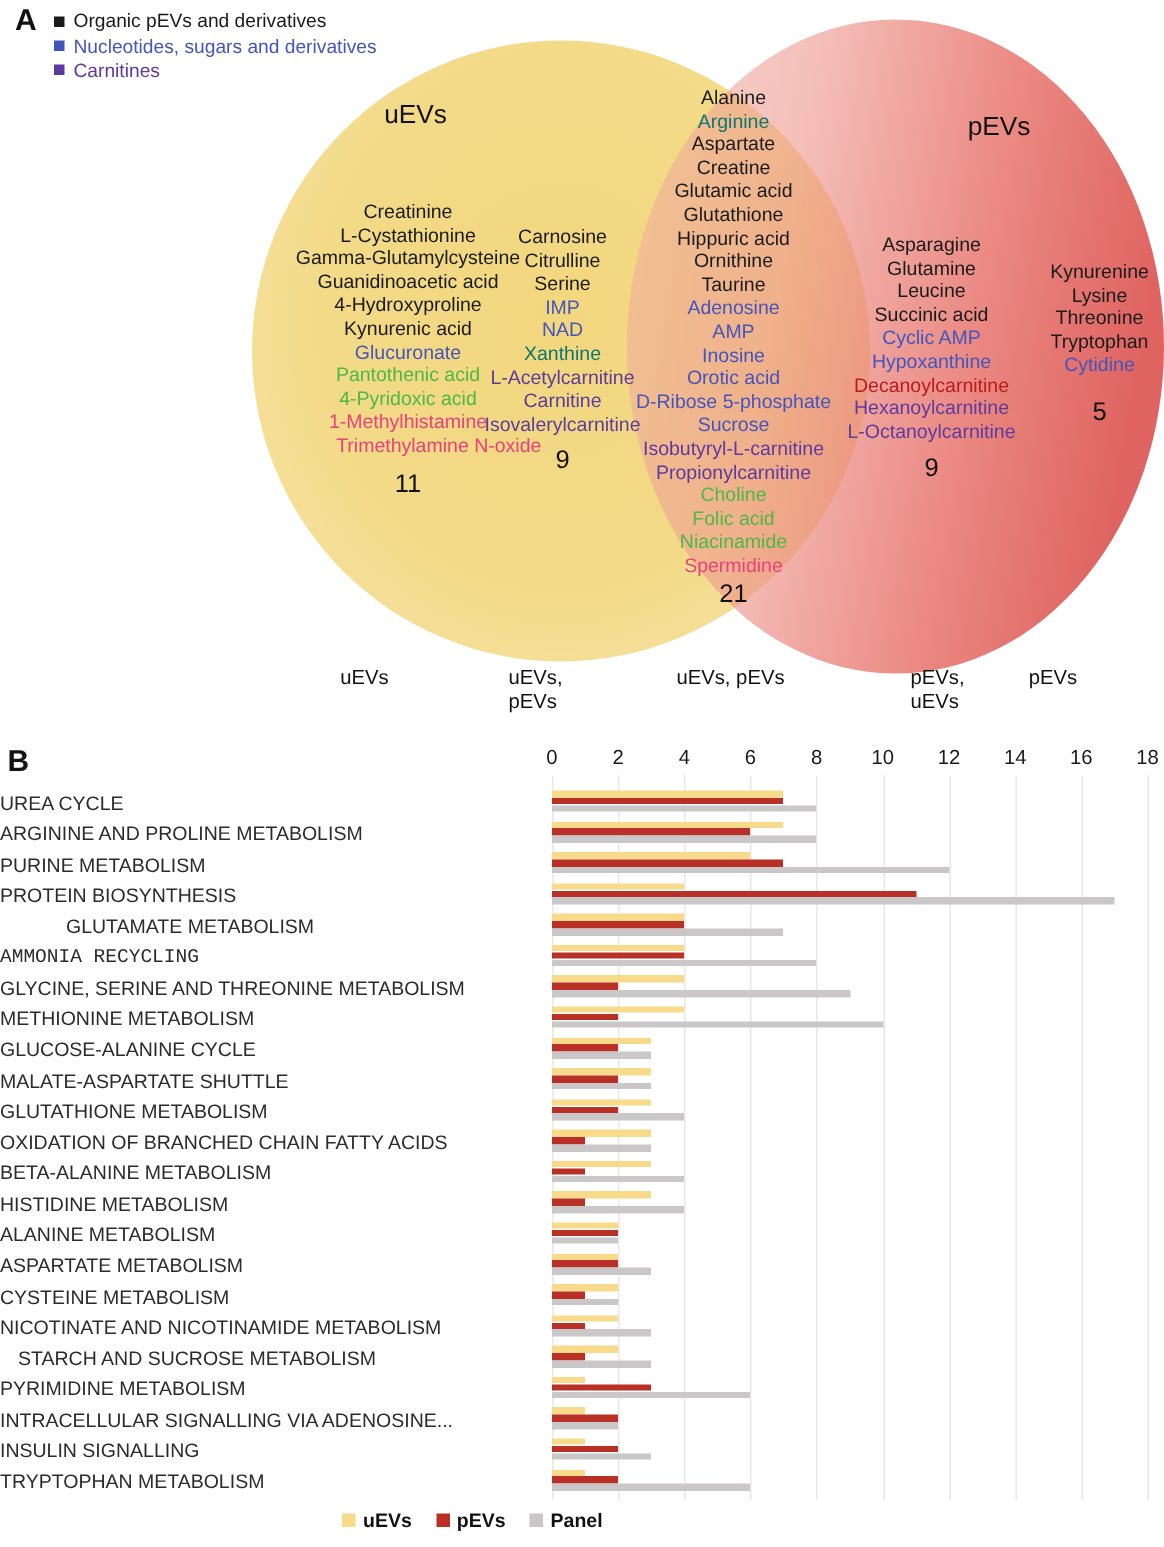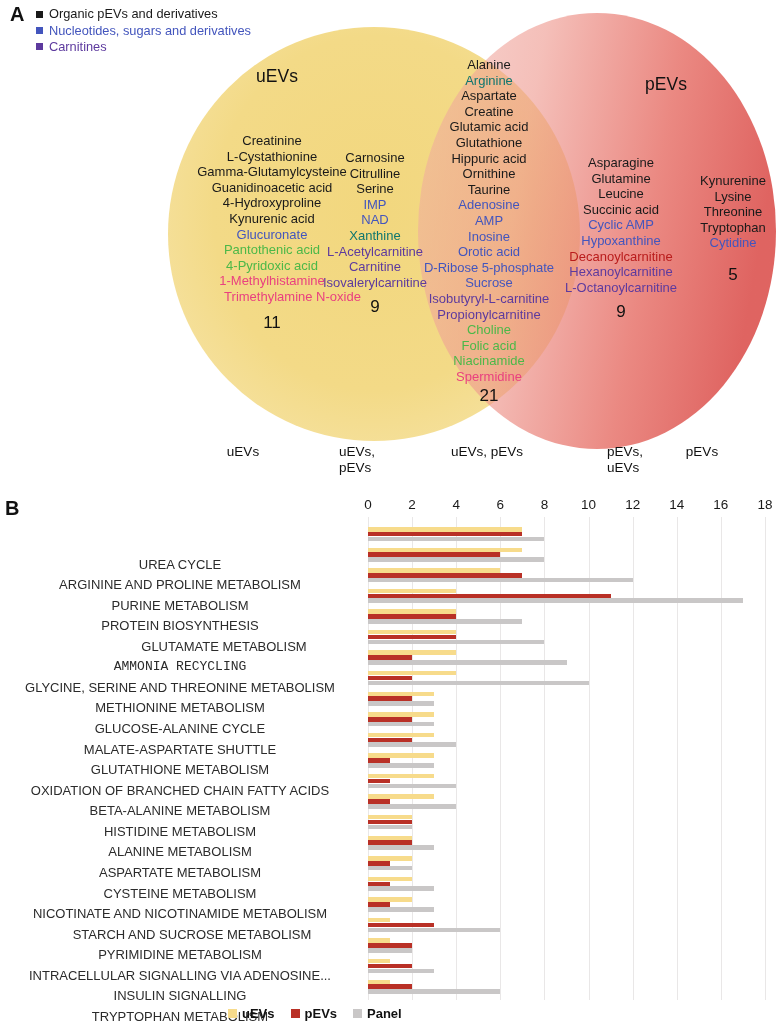--- a/index.html
+++ b/index.html
@@ -49,22 +49,22 @@
   #vbl1{left:357px;top:444px;}
   #vbl2{left:487px;top:444px;}
   #vbl3{left:625px;top:444px;}
   #vbl4{left:702px;top:444px;}
 
   
   #chart{position:absolute;left:0;top:495px;width:776px;height:536px;}
   .xtick{position:absolute;top:2px;transform:translateX(-50%);
          font-size:13.5px;color:#1a1a1a;}
   .gridline{position:absolute;top:22px;height:483px;width:1px;background:#E9E7E7;}
-  .cat-label{position:absolute;left:0;width:360px;text-align:center;
-             font-size:13px;line-height:15px;color:#2b2b2b;white-space:nowrap;margin-top:29px;}
+  .cat-label{position:absolute;left:0;width:360px;text-align:left;
+             font-size:13px;line-height:15px;color:#2b2b2b;white-space:nowrap;}
   .bar{position:absolute;}
   .chart-legend{position:absolute;left:228px;top:511px;display:flex;gap:16px;
                 align-items:center;z-index:5;}
   .chart-legend .item{display:flex;align-items:center;gap:5px;}
   .chart-legend .sq{width:9px;height:9px;}
   .chart-legend .txt{font-size:13px;font-weight:bold;color:#111;}
 </style>
 </head>
 <body>
 

